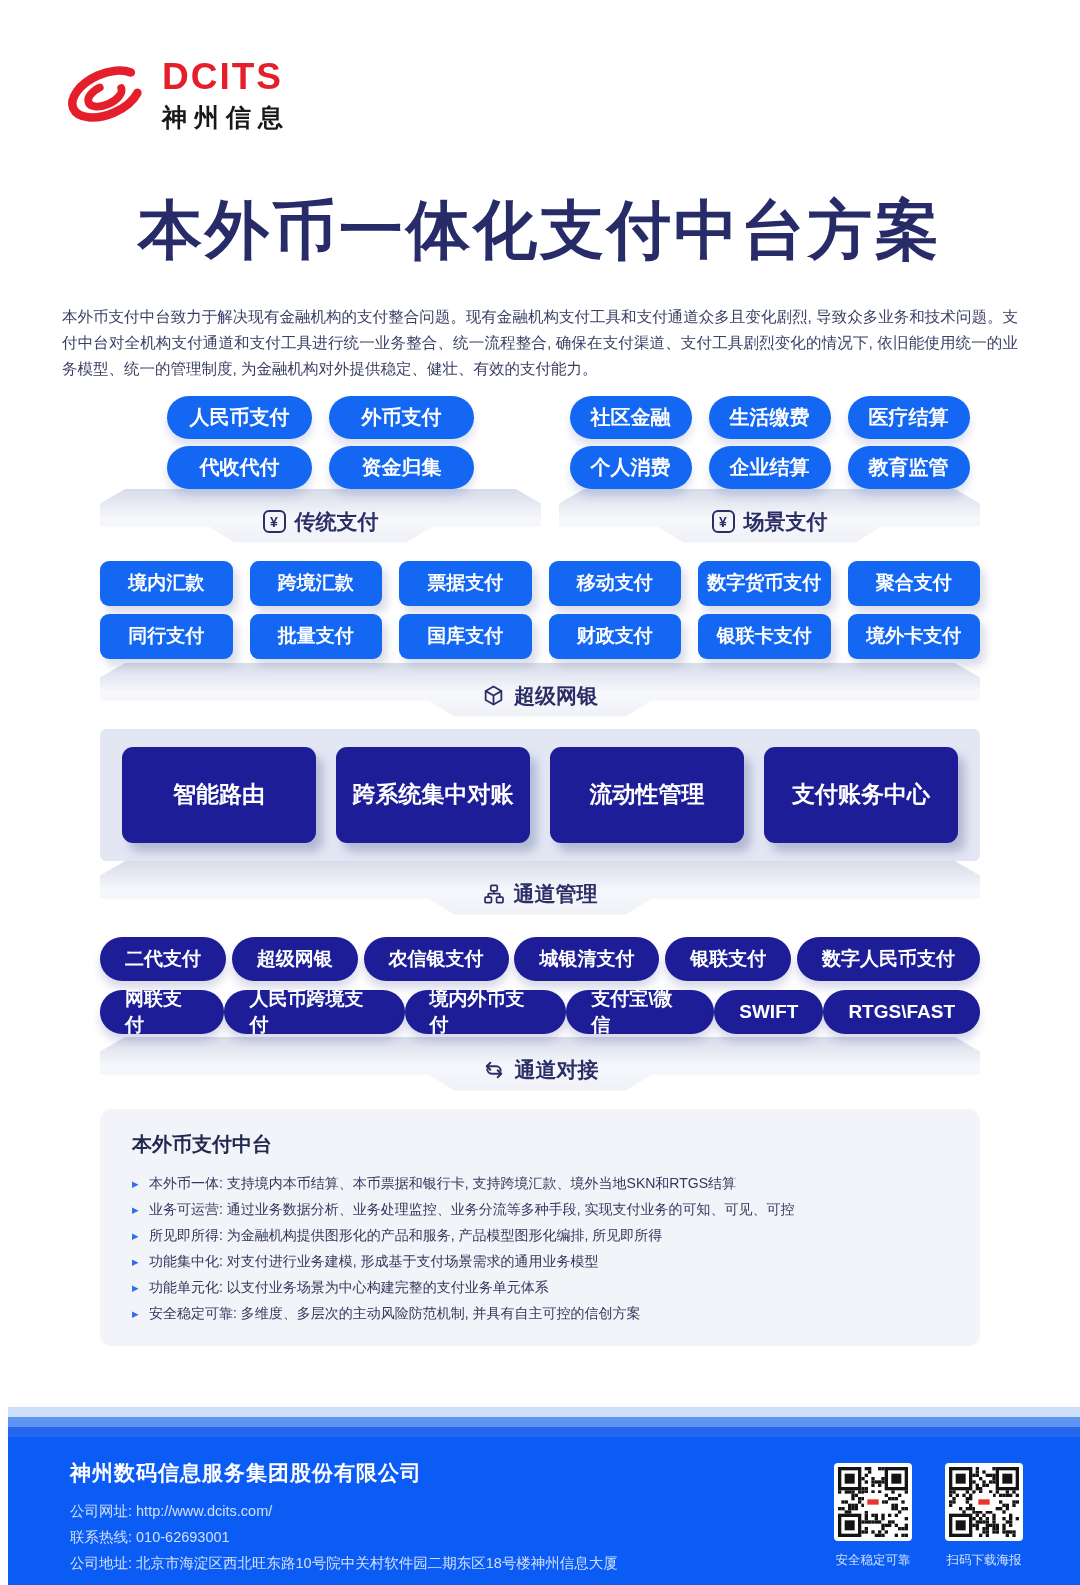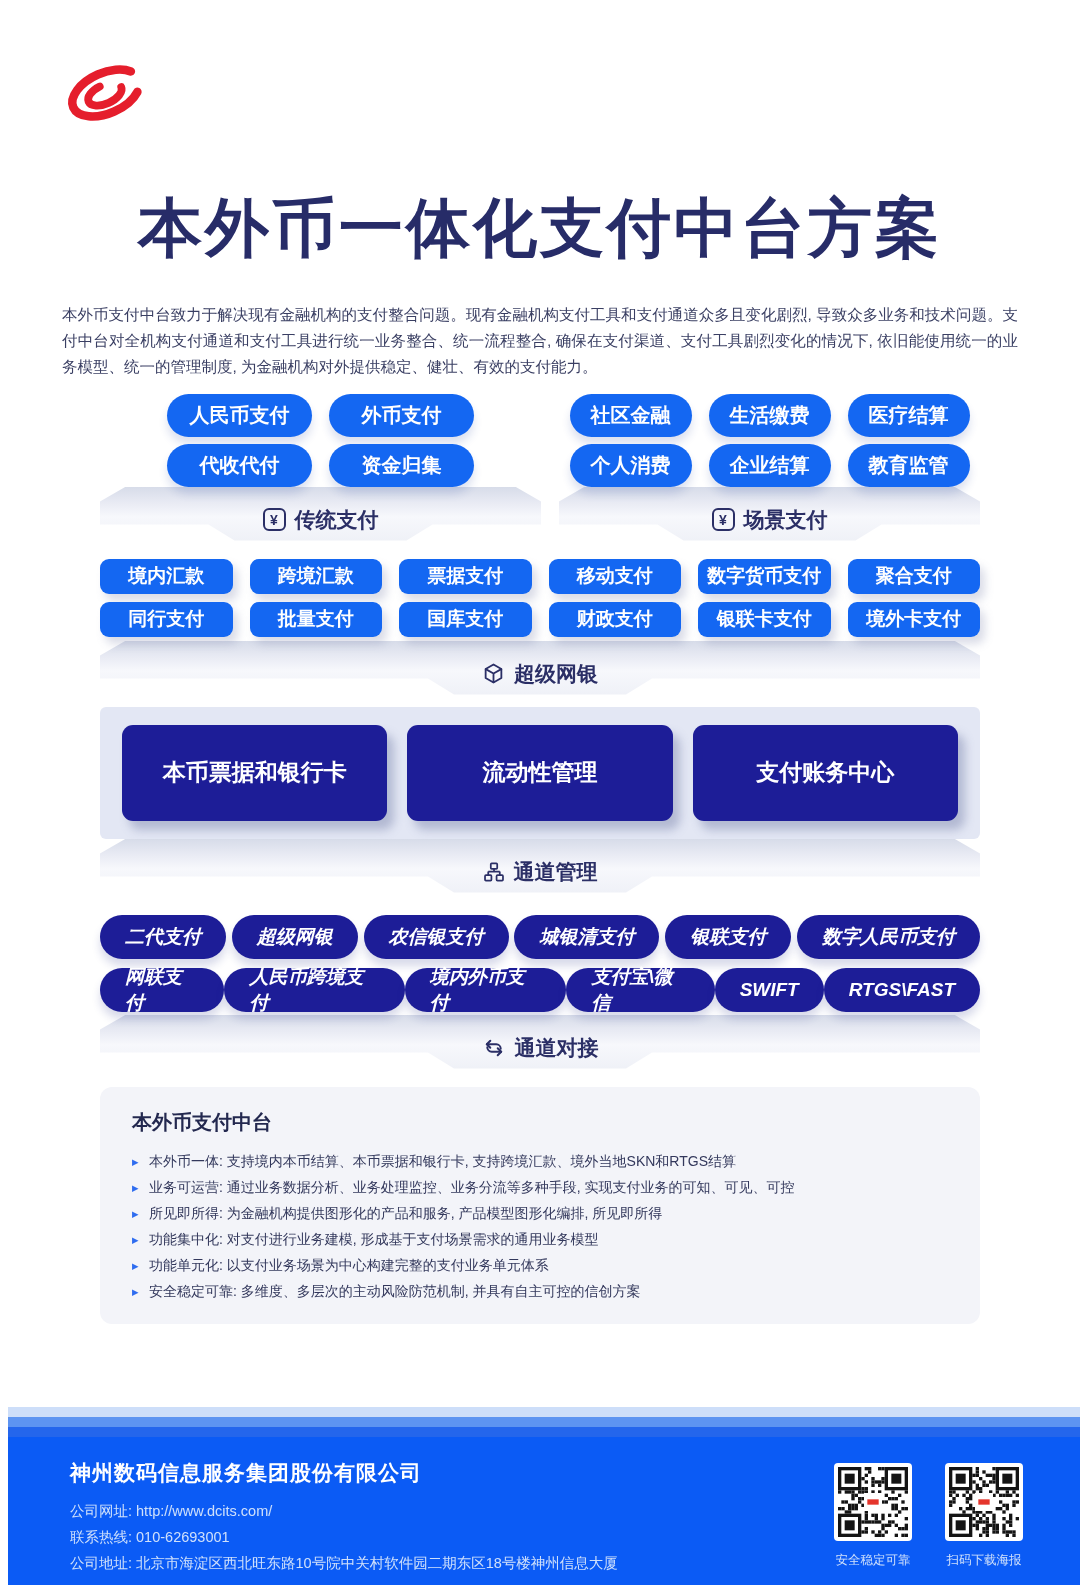--- a/index.html
+++ b/index.html
@@ -44,33 +44,33 @@
   .ped-label { display:flex; align-items:center; gap:9px; margin-top:12px;
     color:#2b2f66; font-size:21px; font-weight:700; }
   .ped-icon { display:inline-flex; color:#2b2f66; }
   .icon-cur { width:23px; height:23px; border:2.5px solid #2b2f66; border-radius:6px;
     display:inline-flex; align-items:center; justify-content:center;
     font-size:14px; font-weight:700; color:#2b2f66; }
 
   
   .product-grid { display:grid; grid-template-columns:repeat(6,1fr); gap:8px 17px; margin-top:18px; margin-bottom:-9px; position:relative; z-index:2; }
   .product-grid .item { background:#1467f2; color:#fff; font-weight:700; font-size:19px;
-    height:35px; border-radius:9px; display:flex; align-items:center; justify-content:center;
+    height:45px; border-radius:9px; display:flex; align-items:center; justify-content:center;
     box-shadow:5px 7px 8px rgba(110,120,165,.25); }
 
   
   .mgmt-panel { margin-top:12px; background:#e3e7f4; border-radius:6px; padding:18px 22px;
     display:flex; gap:20px; position:relative; z-index:2; }
   .mgmt-panel .item { flex:1; background:#1d1d97; color:#fff; border-radius:11px; height:96px;
     display:flex; align-items:center; justify-content:center; font-size:23px; font-weight:700;
     box-shadow:7px 9px 10px rgba(90,100,150,.35); }
   .mgmt-pedestal { margin-top:0; }
 
   
-  .connect-row { display:flex; justify-content:space-between; margin-top:22px; position:relative; z-index:2;font-style:italic; }
+  .connect-row { display:flex; justify-content:space-between; margin-top:22px; position:relative; z-index:2; }
   .connect-row + .connect-row { margin-top:9px; margin-bottom:-5px; }
   .connect-row .item { background:#1d1d97; color:#fff; font-weight:700; font-size:19px;
     height:44px; border-radius:22px; padding:0 25px; display:flex; align-items:center; justify-content:center;
     box-shadow:0 7px 9px rgba(40,50,140,.18); }
 
   
   .info-box { margin-top:18px; background:#f3f4f9; border-radius:12px; padding:22px 32px 20px; }
   .info-title { color:#23284f; font-size:20px; font-weight:800; margin-bottom:12px; }
   .bullets .item { position:relative; color:#33385c; font-size:14px; line-height:26px; padding-left:17px; }
   .bullets .item::before { content:"▶"; position:absolute; left:0; top:1px; font-size:8.5px; color:#2e6cf0; }
@@ -97,20 +97,24 @@
   <header>
     <div class="logo">
       <span class="logo-swirl">
         <svg width="88" height="70" viewBox="0 0 110 90">
           <g transform="rotate(-24 55 45)" fill="none" stroke="#e51e2c" stroke-linecap="round">
             <ellipse cx="55" cy="45" rx="46" ry="26" stroke-width="11" stroke-dasharray="198 40" stroke-dashoffset="-18"></ellipse>
             <ellipse cx="53" cy="46" rx="23" ry="12" stroke-width="10" stroke-dasharray="88 34" stroke-dashoffset="6"></ellipse>
           </g>
         </svg>
       </span>
+      <div>
+        <div class="logo-en">DCITS</div>
+        <div class="logo-cn">神州信息</div>
+      </div>
     </div>
   </header>
 
   <h1 class="main-title">本外币一体化支付中台方案</h1>
   <p class="intro">本外币支付中台致力于解决现有金融机构的支付整合问题。现有金融机构支付工具和支付通道众多且变化剧烈, 导致众多业务和技术问题。支付中台对全机构支付通道和支付工具进行统一业务整合、统一流程整合, 确保在支付渠道、支付工具剧烈变化的情况下, 依旧能使用统一的业务模型、统一的管理制度, 为金融机构对外提供稳定、健壮、有效的支付能力。</p>
 
   <div class="content">
 
     <div class="clusters">
       <div class="cluster cluster-left">
@@ -165,21 +169,22 @@
           <svg width="23" height="23" viewBox="0 0 24 24" fill="none" stroke="currentColor" stroke-width="1.9" stroke-linejoin="round" stroke-linecap="round">
             <path d="M12 2.6 20.2 7.3 v9.4 L12 21.4 3.8 16.7 V7.3 Z"></path>
             <path d="M12 12 v9 M12 12 3.9 7.4 M12 12 l8.1 -4.6"></path>
           </svg>
         </span>
         <span>超级网银</span>
       </span>
     </div>
 
     <div class="mgmt-panel">
-        <div class="item">本币票据和银行卡</div>
+        <div class="item">智能路由</div>
+        <div class="item">跨系统集中对账</div>
         <div class="item">流动性管理</div>
         <div class="item">支付账务中心</div>
       </div>
     <div class="pedestal mgmt-pedestal">
       <span class="ped-label">
         <span class="ped-icon">
           <svg width="22" height="22" viewBox="0 0 24 24" fill="none" stroke="currentColor" stroke-width="1.9" stroke-linejoin="round">
             <rect x="8.5" y="2.5" width="7" height="6" rx="1"></rect>
             <rect x="2.2" y="15.5" width="7" height="6" rx="1"></rect>
             <rect x="14.8" y="15.5" width="7" height="6" rx="1"></rect>

